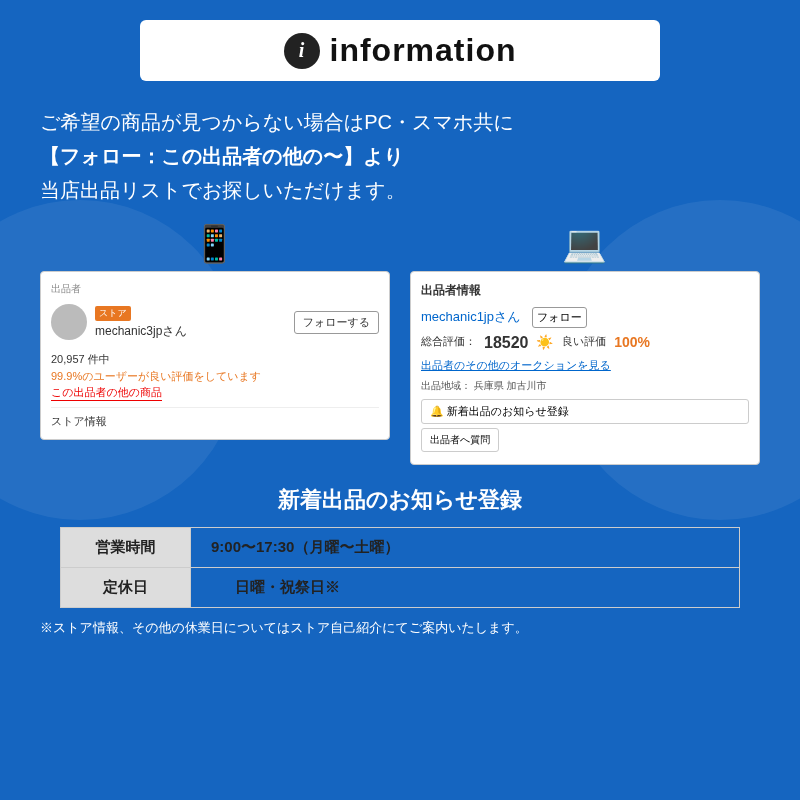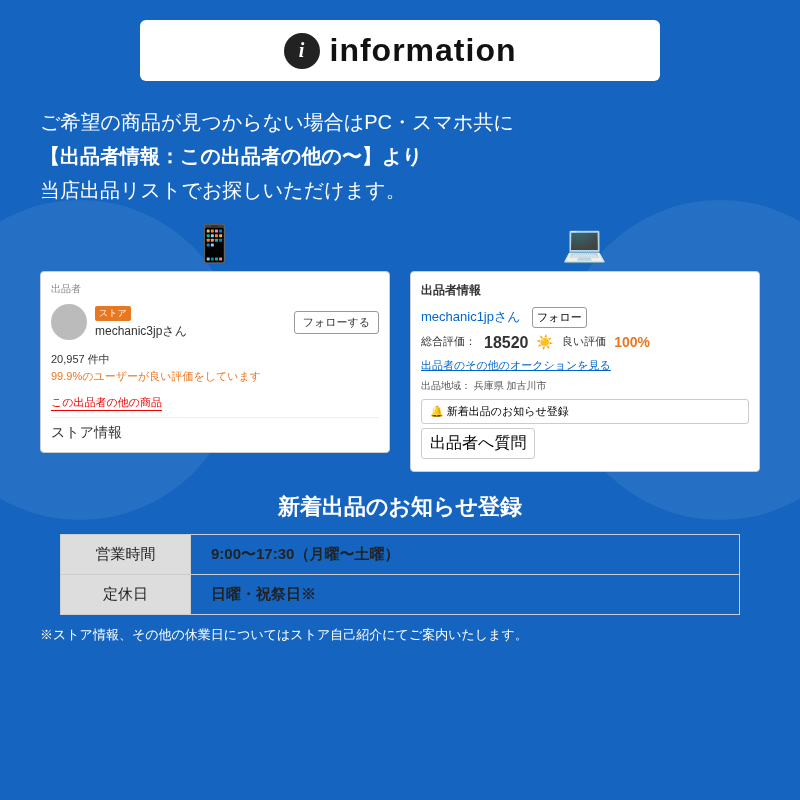--- a/index.html
+++ b/index.html
@@ -166,31 +166,31 @@
       border-radius: 3px;
       color: #333;
     }
     .review-count {
       font-size: 11px;
       margin-bottom: 2px;
     }
     .review-percent {
       color: #e87722;
       font-size: 11px;
-      margin-bottom: 11px;
+      margin-bottom: 1px;
     }
     .other-items-link {
       color: #e00;
       font-size: 11px;
       border-bottom: 1px solid #e00;
       display: inline-block;
       margin-bottom: 6px;
     }
     .store-info {
-      font-size: 14px;
+      font-size: 11px;
       color: #333;
       border-top: 1px solid #eee;
       padding-top: 6px;
     }
 
     
     .right-panel-header {
       font-weight: bold;
       font-size: 12px;
       margin-bottom: 8px;
@@ -238,21 +238,21 @@
       padding: 4px 8px;
       border-radius: 3px;
       display: block;
       width: 100%;
       margin-bottom: 4px;
       text-align: left;
     }
     .question-btn {
       border: 1px solid #ccc;
       background: white;
-      font-size: 16px;
+      font-size: 10px;
       padding: 4px 8px;
       border-radius: 3px;
       display: inline-block;
       margin-bottom: 2px;
     }
 
     
     .store-hours-title {
       color: white;
       font-size: 22px;
@@ -261,21 +261,21 @@
       margin: 20px 0 12px;
     }
     .hours-row {
       display: flex;
       border-bottom: 1px solid #ccc;
     }
     .hours-label {
       background: #ddd;
       padding: 10px 16px;
       font-size: 15px;
-      font-weight: normal;
+      font-weight: bold;
       color: #222;
       width: 130px;
       min-width: 130px;
       display: flex;
       align-items: center;
       justify-content: center;
       border-right: 1px solid #ccc;
     }
     .hours-value {
       padding: 10px 20px;
@@ -301,21 +301,21 @@
 
 <div class="container">
 
   <div class="header-box">
     <div class="info-icon">i</div>
     <div class="header-title">information</div>
   </div>
 
   <div class="description">
     <div>ご希望の商品が見つからない場合はPC・スマホ共に</div>
-    <div><span class="bracket">【出品者情報：この出品者の他の〜】より</span></div>
+    <div><span class="bracket">【フォロー：この出品者の他の〜】より</span></div>
     <div>当店出品リストでお探しいただけます。</div>
   </div>
 
   <div class="screenshots-row">
 
     <div class="screenshot-col">
       <div class="device-icon-container">
         <span class="device-icon-phone">📱</span>
       </div>
       <div class="screenshot-panel">
@@ -364,21 +364,21 @@
 
   </div>
 
   <div class="store-hours-title">新着出品のお知らせ登録</div>
 
   <div style="margin: 0 30px;">
     <div class="hours-row" style="border: 1px solid #ccc; border-bottom: none;">
       <div class="hours-label">営業時間</div>
       <div class="hours-value">9:00〜17:30（月曜〜土曜）</div>
     </div>
-    <div class="hours-row" style="border: 1px solid #ccc;">
+    <div class="hours-row" style="border: 1px solid #ccc; gap: 24px;">
       <div class="hours-label">定休日</div>
       <div class="hours-value">日曜・祝祭日※</div>
     </div>
   </div>
 
   <div class="note-text">※ストア情報、その他の休業日についてはストア自己紹介にてご案内いたします。</div>
 
 </div>
 
 </body></html>

